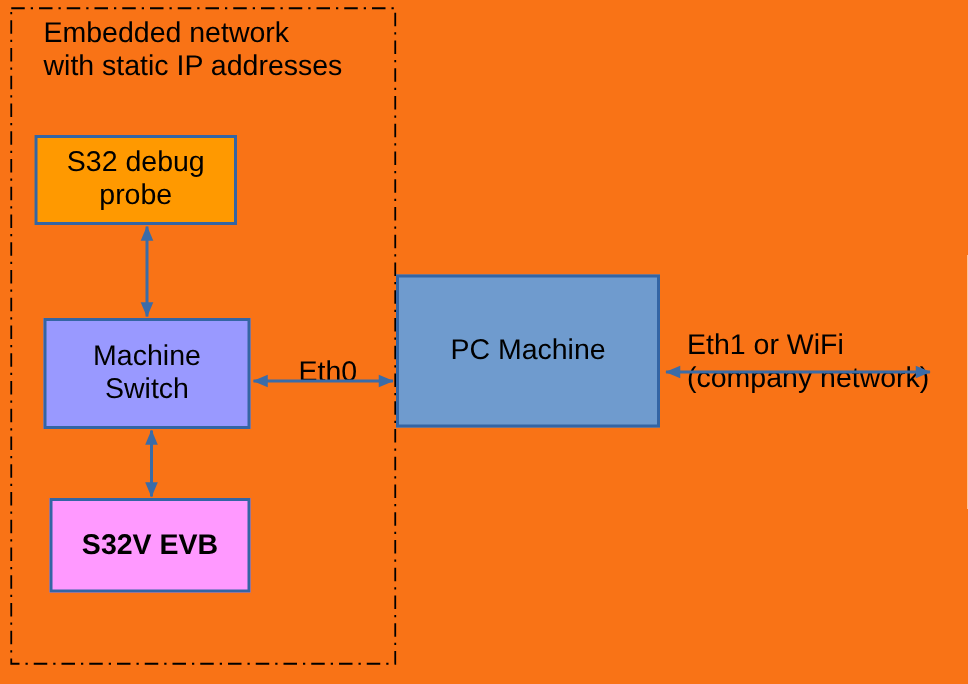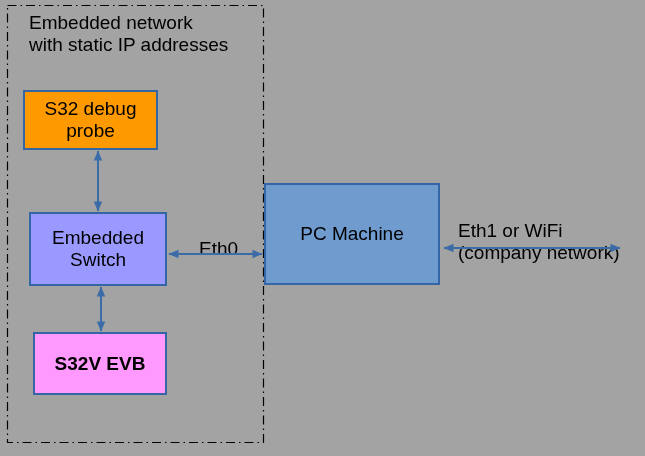--- a/index.html
+++ b/index.html
@@ -5,21 +5,21 @@
   html, body {
     margin: 0;
     padding: 0;
     background: #ffffff;
     font-family: "Liberation Sans", "DejaVu Sans", sans-serif;
   }
   #canvas {
     position: relative;
     width: 645px;
     height: 456px;
-    background: #a3a3a3;
+    background: #f97316;
     overflow: hidden;
   }
   svg.layer {
     position: absolute;
     left: 0; top: 0;
     width: 645px; height: 456px;
     pointer-events: none;
   }
   .boundary {
     fill: none;
@@ -68,21 +68,21 @@
   <svg class="layer" viewBox="0 0 645 456">
     <rect class="boundary" x="7.5" y="5.5" width="256" height="437"></rect>
   </svg>
 
   <div class="floating-label group-label">Embedded network
 with static IP addresses</div>
 
   <div class="node node-probe">S32 debug
 probe</div>
 
-  <div class="node node-switch">Embedded
+  <div class="node node-switch">Machine
 Switch</div>
 
   <div class="node node-evb">S32V EVB</div>
 
   <div class="node node-pc">PC Machine</div>
 
   <div class="floating-label eth0-label">Eth0</div>
 
   <div class="floating-label eth1-label">Eth1 or WiFi
 (company network)</div>

